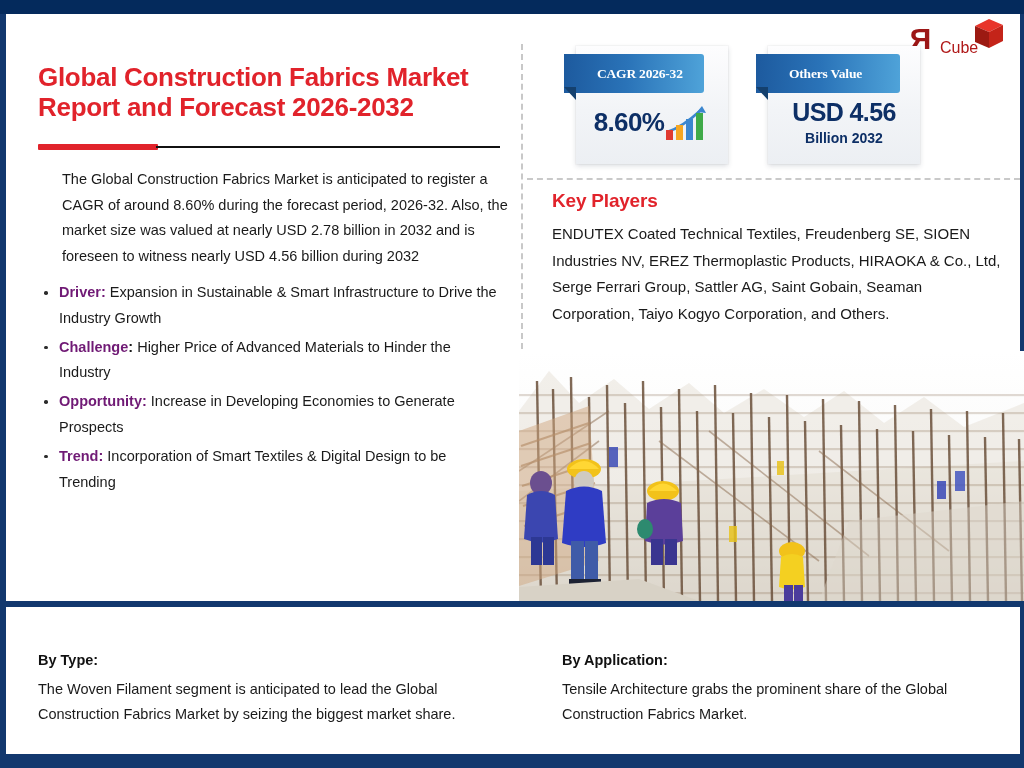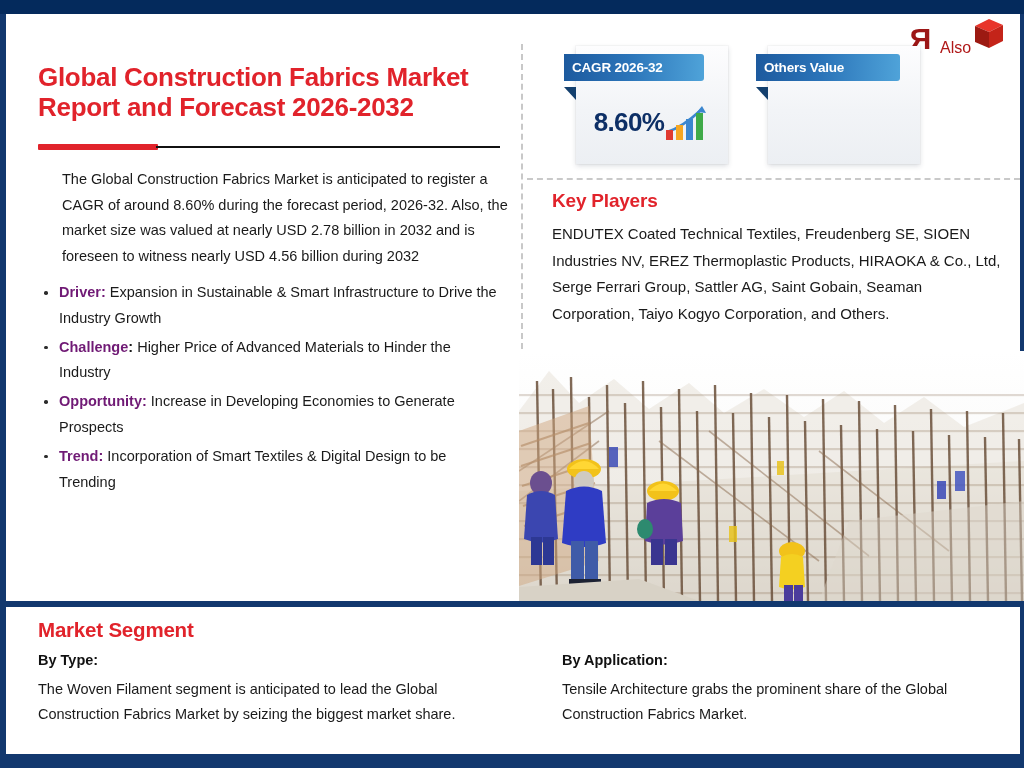--- a/index.html
+++ b/index.html
@@ -112,26 +112,26 @@
   .cards { position: absolute; left: 576px; top: 46px; }
   .card {
     position: absolute; width: 152px; height: 118px;
     background: linear-gradient(180deg,#fdfdfe 0%,#f2f4f7 55%,#eceff3 100%);
     box-shadow: 0 2px 5px rgba(30,45,70,.16), 0 0 0 1px rgba(0,0,0,.025);
   }
   .card-cagr { left: 0; top: 0; }
   .card-value { left: 192px; top: 0; }
   .ribbon {
     position: absolute; left: -12px; top: 8px;
-    height: 27px; padding: 0 14px 0 8px;
+    height: 39px; padding: 0 14px 0 33px;
     display: flex; align-items: center;
     background: linear-gradient(92deg,#1d5a9e 0%,#2a73b8 45%,#4fa3d9 100%);
     color: #ffffff; font-size: 13.5px; font-weight: 700;
     letter-spacing: -0.2px; white-space: nowrap;
-    border-top-right-radius: 3px; border-bottom-right-radius: 3px;
+    border-top-right-radius: 3px; border-bottom-right-radius: 3px; font-family: Liberation Serif, serif;
   }
   .ribbon-cagr { width: 140px; }
   .ribbon-value { width: 144px; }
   .ribbon-fold {
     position: absolute; left: -12px; top: 41px;
     width: 0; height: 0;
     border-left: 12px solid transparent;
     border-top: 13px solid #14406e;
   }
   .card-body {
@@ -185,21 +185,21 @@
 <div id="page">
 
   <div class="bar-top"></div>
   <div class="bar-left"></div>
   <div class="bar-right"></div>
   <div class="divider-mid"></div>
   <div class="bar-bottom"></div>
 
   <div class="logo">
     <div class="logo-word"><span class="logo-r">R</span></div>
-    <div class="logo-cube-word">Also</div>
+    <div class="logo-cube-word">Cube</div>
     <svg class="logo-cube" viewBox="0 0 30 32">
       <polygon points="15,1 29,7 15,14 1,8" fill="#e8342a"></polygon>
       <polygon points="1,8 15,14 15,30 1,24" fill="#9c1a12"></polygon>
       <polygon points="15,14 29,7 29,23 15,30" fill="#c42419"></polygon>
     </svg>
   </div>
 
   <div class="left-col">
     <div class="main-title">Global Construction Fabrics Market Report and Forecast 2026-2032</div>
     <div class="rule-wrap">
@@ -243,20 +243,24 @@
           <rect x="12" y="23" width="7" height="15" fill="#f5a623"></rect>
           <rect x="22" y="17" width="7" height="21" fill="#3b86cf"></rect>
           <rect x="32" y="11" width="7" height="27" fill="#3faa49"></rect>
         </svg>
       </div>
     </div>
 
     <div class="card card-value">
       <div class="ribbon ribbon-value">Others Value</div>
       <div class="ribbon-fold"></div>
+      <div class="card-body card-body-col">
+        <span class="stat-big stat-big-2">USD 4.56</span>
+        <span class="stat-sub">Billion 2032</span>
+      </div>
     </div>
   </div>
 
   <div class="keyplayers">
     <div class="kp-head">Key Players</div>
     <div class="kp-text">ENDUTEX Coated Technical Textiles, Freudenberg SE, SIOEN Industries NV, EREZ Thermoplastic Products, HIRAOKA &amp; Co., Ltd, Serge Ferrari Group, Sattler AG, Saint Gobain, Seaman Corporation, Taiyo Kogyo Corporation, and Others.</div>
   </div>
 
   <div class="photo">
     <svg viewBox="0 0 505 250">
@@ -373,21 +377,20 @@
         <rect x="418" y="130" width="9" height="18" fill="#3a49b8"></rect>
         <rect x="436" y="120" width="10" height="20" fill="#4456c0"></rect>
         <rect x="90" y="96" width="9" height="20" fill="#3b4ab5"></rect>
       </g>
 
       <path d="M0 236 L120 228 L180 250 L0 250 Z" fill="#d8d2c6"></path>
       <path d="M330 170 L505 150 L505 250 L300 250 Z" fill="#ded8cc" opacity=".45"></path>
     </svg>
   </div>
 
-  <div class="seg-head">Market Segment</div>
   <div class="seg-col-left">
     <div class="seg-label">By Type:</div>
     <div class="seg-text">The Woven Filament segment is anticipated to lead the Global Construction Fabrics Market by seizing the biggest market share.</div>
   </div>
   <div class="seg-col-right">
     <div class="seg-label">By Application:</div>
     <div class="seg-text">Tensile Architecture grabs the prominent share of the Global Construction Fabrics Market.</div>
   </div>
 
 </div>

